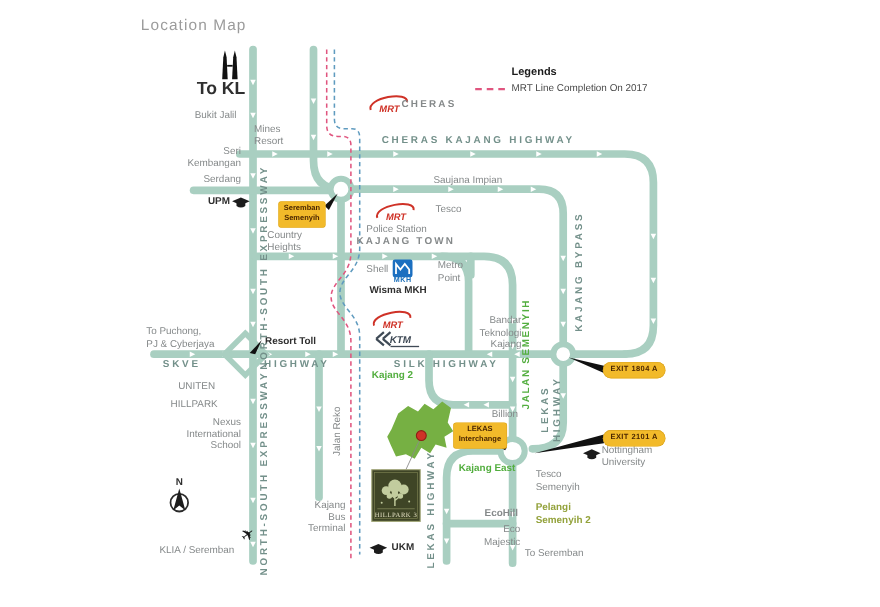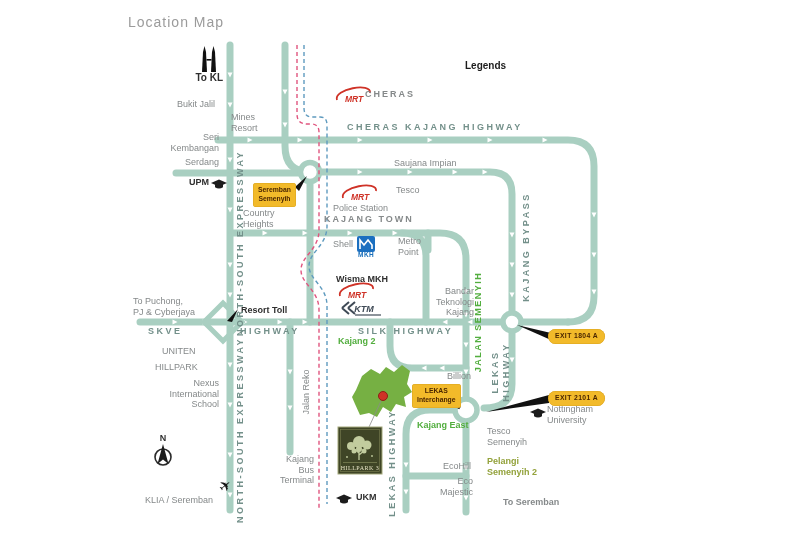--- a/index.html
+++ b/index.html
@@ -6,21 +6,21 @@
   .canvas{position:relative;width:800px;height:552px;background:#fff;overflow:hidden;
           font-family:"Liberation Sans",sans-serif;}
   .page-title{position:absolute;left:128px;top:14px;font-size:14px;letter-spacing:1px;color:#9b9b9b;}
   svg.maplayer{position:absolute;left:0;top:0;}
   
   .lbl{position:absolute;font:9px/1.18 "Liberation Sans",sans-serif;color:#85898a;white-space:pre-line;}
   .a-r{transform:translateX(-100%);text-align:right;}
   .a-c{transform:translateX(-50%);text-align:center;}
   .a-rot{transform:translate(-50%,-50%) rotate(-90deg);text-align:center;white-space:pre-line;}
   .dark{color:#2f2f2f;font-weight:bold;}
-  .big{font-size:10px;}
+  .big{font-size:16px;}
   .road{color:#73908a;font-weight:bold;letter-spacing:2.5px;}
   .ls{letter-spacing:2px;font-weight:bold;}
   .green{color:#53ae3f;font-weight:bold;}
   .green-road{color:#53ae3f;font-weight:bold;letter-spacing:1.5px;}
   .olive{color:#93a23b;font-weight:bold;}
   .mkhblue{color:#1a6fba;font-weight:bold;font-size:6.5px;letter-spacing:.5px;}
   
   .badge{position:absolute;background:#f2ba2a;color:#4a2600;font:bold 6.8px/1.3 "Liberation Sans",sans-serif;
          padding:3px 5px;border-radius:3px;text-align:center;white-space:pre-line;
          box-shadow:inset 0 0 0 .5px #d9a31f;}
@@ -170,20 +170,24 @@
       <path d="M21,20 V33 M21,26 L15,21 M21,28 L27,23" stroke="#c2cc9e" stroke-width="1.3" fill="none"></path>
       <path d="M5,35.5 H39" stroke="#8e9363" stroke-width="0.6"></path>
       <text class="hp-t" x="22" y="43" text-anchor="middle">HILLPARK 3</text>
     </g>
   </svg>
 
   <div class="page-title">Location Map</div>
 
   <div class="legend">
     <div class="legend-title">Legends</div>
+    <div class="legend-row">
+      <span class="sw"></span>
+      <span>MRT Line Completion On 2017</span>
+    </div>
   </div>
 
   <span class="plane">✈</span>
 
   <div id="labels">
       <div class="lbl a-r dark big" style="left: 223px; top: 72px;">To KL</div>
       <div class="lbl a-r" style="left: 215px; top: 99px;">Bukit Jalil</div>
       <div class="lbl" style="left: 231px; top: 112px;">Mines
 Resort</div>
       <div class="lbl  ls" style="left: 365px; top: 89px;">CHERAS</div>
@@ -193,21 +197,21 @@
       <div class="lbl a-r" style="left: 219px; top: 157px;">Serdang</div>
       <div class="lbl a-r dark" style="left: 209px; top: 177px;">UPM</div>
       <div class="lbl" style="left: 394px; top: 158px;">Saujana Impian</div>
       <div class="lbl" style="left: 396px; top: 185px;">Tesco</div>
       <div class="lbl" style="left: 243px; top: 208px;">Country
 Heights</div>
       <div class="lbl" style="left: 333px; top: 203px;">Police Station</div>
       <div class="lbl  ls" style="left: 324px; top: 214px;">KAJANG TOWN</div>
       <div class="lbl" style="left: 333px; top: 239px;">Shell</div>
       <div class="lbl  mkhblue" style="left: 358px; top: 251px;">MKH</div>
-      <div class="lbl  dark" style="left: 336px; top: 274px; text-align: center;">Wisma MKH</div>
+      <div class="lbl  dark" style="left: 336px; top: 258px; text-align: center;">Wisma MKH</div>
       <div class="lbl" style="left: 398px; top: 236px;">Metro
 Point</div>
       <div class="lbl a-rot road" style="left: 526px; top: 247px;">KAJANG BYPASS</div>
       <div class="lbl a-rot green-road" style="left: 478px; top: 322px;">JALAN SEMENYIH</div>
       <div class="lbl a-r" style="left: 474px; top: 286px;">Bandar
 Teknologi
 Kajang</div>
       <div class="lbl" style="left: 547px; top: 404px;">Nottingham
 University</div>
       <div class="lbl" style="left: 133px; top: 296px;">To Puchong,
@@ -226,26 +230,26 @@
       <div class="lbl a-r" style="left: 314px; top: 454px;">Kajang
 Bus
 Terminal</div>
       <div class="lbl  dark" style="left: 356px; top: 492px;">UKM</div>
       <div class="lbl" style="left: 145px; top: 495px;">KLIA / Seremban</div>
       <div class="lbl a-c dark" style="left: 163px; top: 433px;">N</div>
       <div class="lbl" style="left: 447px; top: 371px;">Billion</div>
       <div class="lbl  green" style="left: 417px; top: 420px;">Kajang East</div>
       <div class="lbl" style="left: 487px; top: 426px;">Tesco
 Semenyih</div>
-      <div class="lbl a-r" style="left: 471px; top: 461px;">EcoHill</div>
+      <div class="lbl a-r" style="left: 471px; top: 461px; font-weight: bold;">EcoHill</div>
       <div class="lbl a-r" style="left: 473px; top: 476px;">Eco
 Majestic</div>
       <div class="lbl  olive" style="left: 487px; top: 456px;">Pelangi
 Semenyih 2</div>
-      <div class="lbl" style="left: 503px; top: 497px; font-weight: bold;">To Seremban</div>
+      <div class="lbl" style="left: 477px; top: 497px;">To Seremban</div>
       <div class="lbl a-rot road" style="left: 501px; top: 372px;">LEKAS
 HIGHWAY</div>
       <div class="lbl a-rot road" style="left: 392px; top: 463px;">LEKAS HIGHWAY</div>
       <div class="lbl a-rot road" style="left: 240px; top: 243px;">NORTH-SOUTH EXPRESSWAY</div>
       <div class="lbl a-rot road" style="left: 240px; top: 430px;">NORTH-SOUTH EXPRESSWAY</div>
     </div>
   <div id="badges">
       <div class="badge" style="left: 253px; top: 183px;">Seremban
 Semenyih</div>
       <div class="badge pill" style="left: 548px; top: 329px;">EXIT 1804 A</div>

